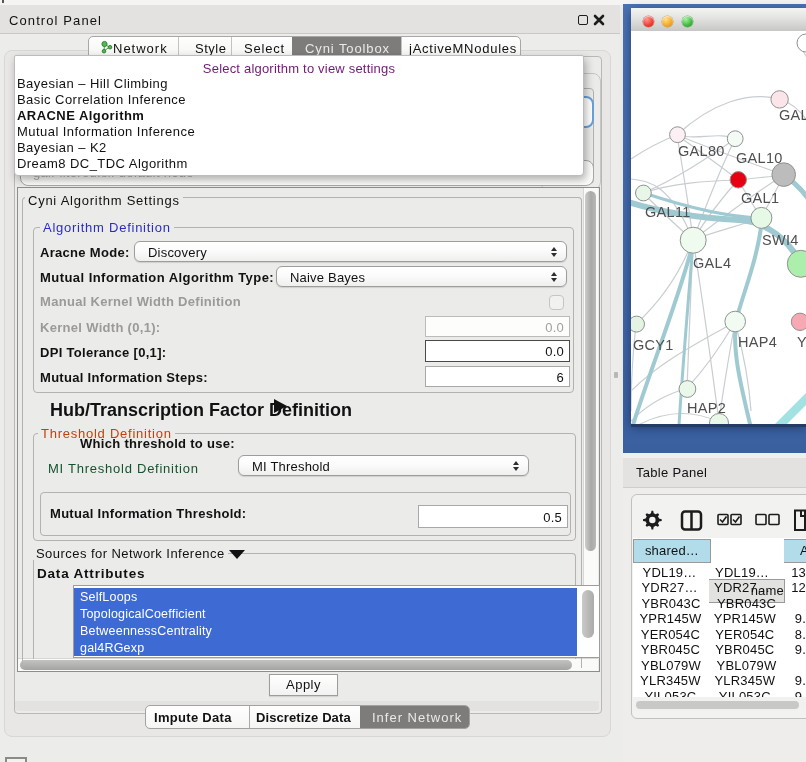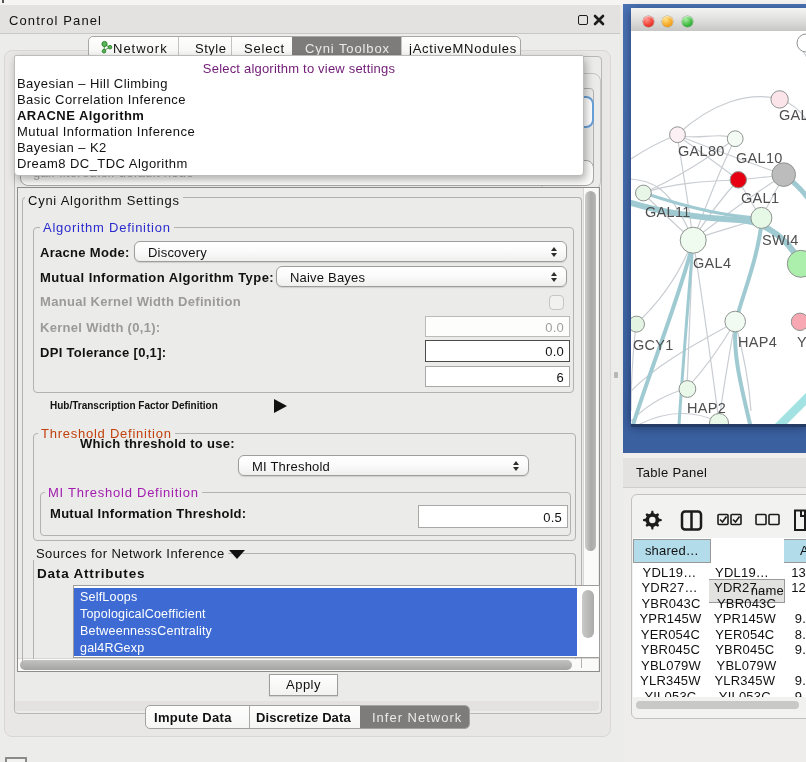--- a/index.html
+++ b/index.html
@@ -103,41 +103,42 @@
   <div class="lbl" style="left:40px;top:320px;color:#9b9a98;">Kernel Width (0,1):</div>
   <div class="fld" style="left:425px;top:316px;width:143px;height:19px;border-color:#bcbbb9;background:#fdfdfc;">
       <span style="color:#a2a19f;">0.0</span>
     </div>
 
   <div class="lbl" style="left:40px;top:345px;text-align:right;">DPI Tolerance [0,1]:</div>
   <div class="fld" style="left:425px;top:340px;width:143px;height:20px;border:1.5px solid #4a4a48;">
       <span>0.0</span>
     </div>
 
+  <div class="lbl" style="left:40px;top:370px;">Mutual Information Steps:</div>
   <div class="fld" style="left:425px;top:366px;width:143px;height:19px;">
       <span>6</span>
     </div>
 
-  <div class="lbl" style="left:50px;top:400px;font-size:10px;letter-spacing:0px;">Hub/Transcription Factor Definition</div>
+  <div class="lbl" style="left:50px;top:400px;font-size:18px;letter-spacing:0px;">Hub/Transcription Factor Definition</div>
   <div class="a" style="left:274px;top:399px;width:0;height:0;border-top:7.5px solid transparent;border-bottom:7.5px solid transparent;border-left:13px solid #111;"></div>
 
   <div class="grp" style="left:33px;top:433px;width:541px;height:106px;"></div>
   <div class="grpt" style="left:38px;top:427px;color:#c2410c;">Threshold Definition</div>
 
   <div class="lbl" style="left:80px;top:436px;">Which threshold to use:</div>
   <div class="combo" style="left:238px;top:455px;width:289px;height:19px;">
     <span class="tx">MI Threshold</span>
     <span class="spin">
         <span class="tri-u"></span>
         <span class="tri-d"></span>
       </span>
   </div>
 
   <div class="grp" style="left:40px;top:492px;width:529px;height:42px;"></div>
-  <div class="grpt" style="left:45px;top:486px;color:#a21caf;">MI Threshold Definition</div>
+  <div class="grpt" style="left:45px;top:462px;color:#14532d;">MI Threshold Definition</div>
 
   <div class="lbl" style="left:50px;top:506px;">Mutual Information Threshold:</div>
   <div class="fld" style="left:418px;top:505px;width:148px;height:21px;">
       <span style="top:4px;">0.5</span>
     </div>
 
   <div class="grp" style="left:33px;top:553px;width:541px;height:105px;border-bottom:none;border-radius:4px 4px 0 0;"></div>
   <div class="grpt" style="left:33px;top:546.5px;letter-spacing:0.45px;">Sources for Network Inference</div>
   <div class="a" style="left:229px;top:550px;width:0;height:0;border-left:8px solid transparent;border-right:8px solid transparent;border-top:9px solid #111;"></div>
 

